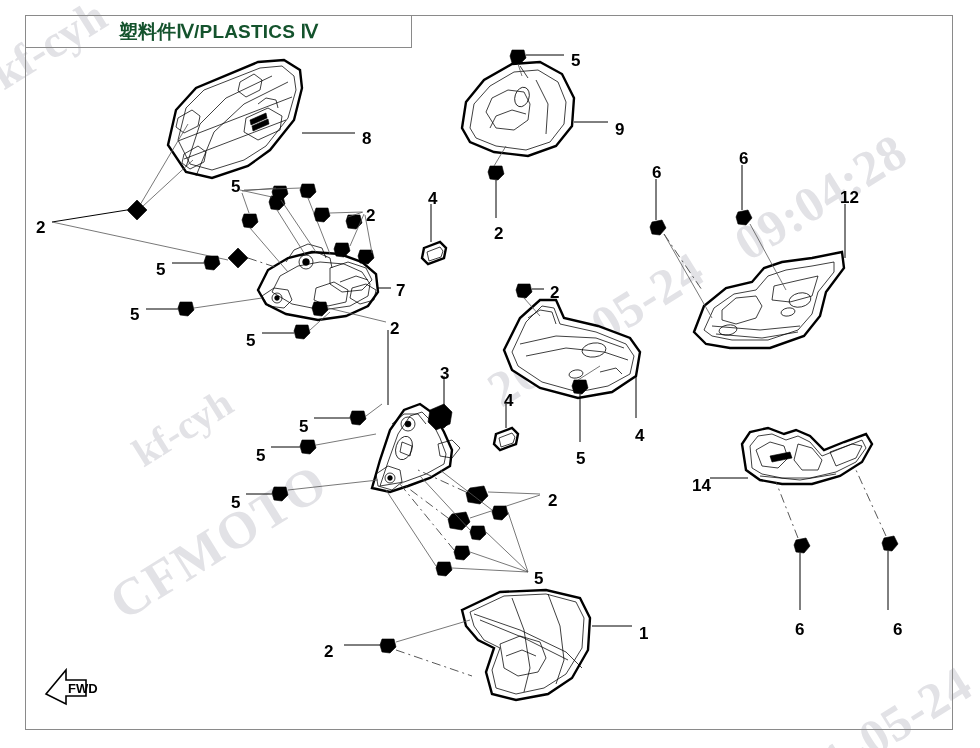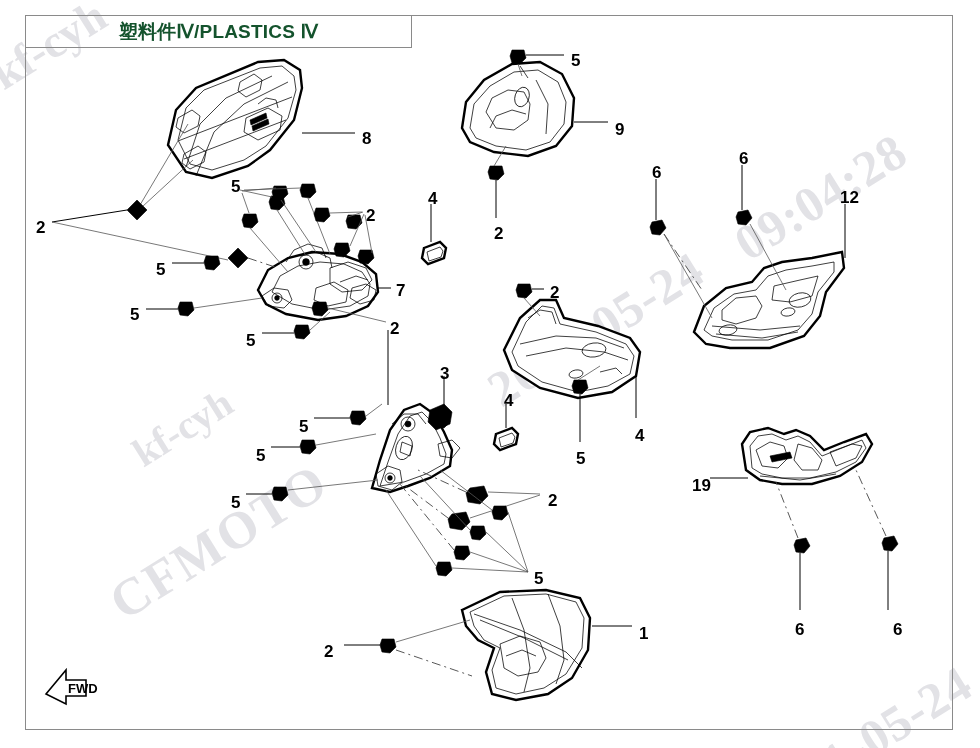--- a/index.html
+++ b/index.html
@@ -366,20 +366,20 @@
       <div class="lbl" style="left: 550px; top: 284px;">2</div>
       <div class="lbl" style="left: 635px; top: 427px;">4</div>
       <div class="lbl" style="left: 576px; top: 450px;">5</div>
       <div class="lbl" style="left: 504px; top: 392px;">4</div>
       <div class="lbl" style="left: 440px; top: 365px;">3</div>
       <div class="lbl" style="left: 299px; top: 418px;">5</div>
       <div class="lbl" style="left: 256px; top: 447px;">5</div>
       <div class="lbl" style="left: 231px; top: 494px;">5</div>
       <div class="lbl" style="left: 548px; top: 492px;">2</div>
       <div class="lbl" style="left: 534px; top: 570px;">5</div>
-      <div class="lbl" style="left: 692px; top: 477px;">19</div>
+      <div class="lbl" style="left: 692px; top: 477px;">14</div>
       <div class="lbl" style="left: 795px; top: 621px;">6</div>
       <div class="lbl" style="left: 893px; top: 621px;">6</div>
       <div class="lbl" style="left: 639px; top: 625px;">1</div>
       <div class="lbl" style="left: 324px; top: 643px;">2</div>
     </div>
 
 </div>
 
 </body></html>

